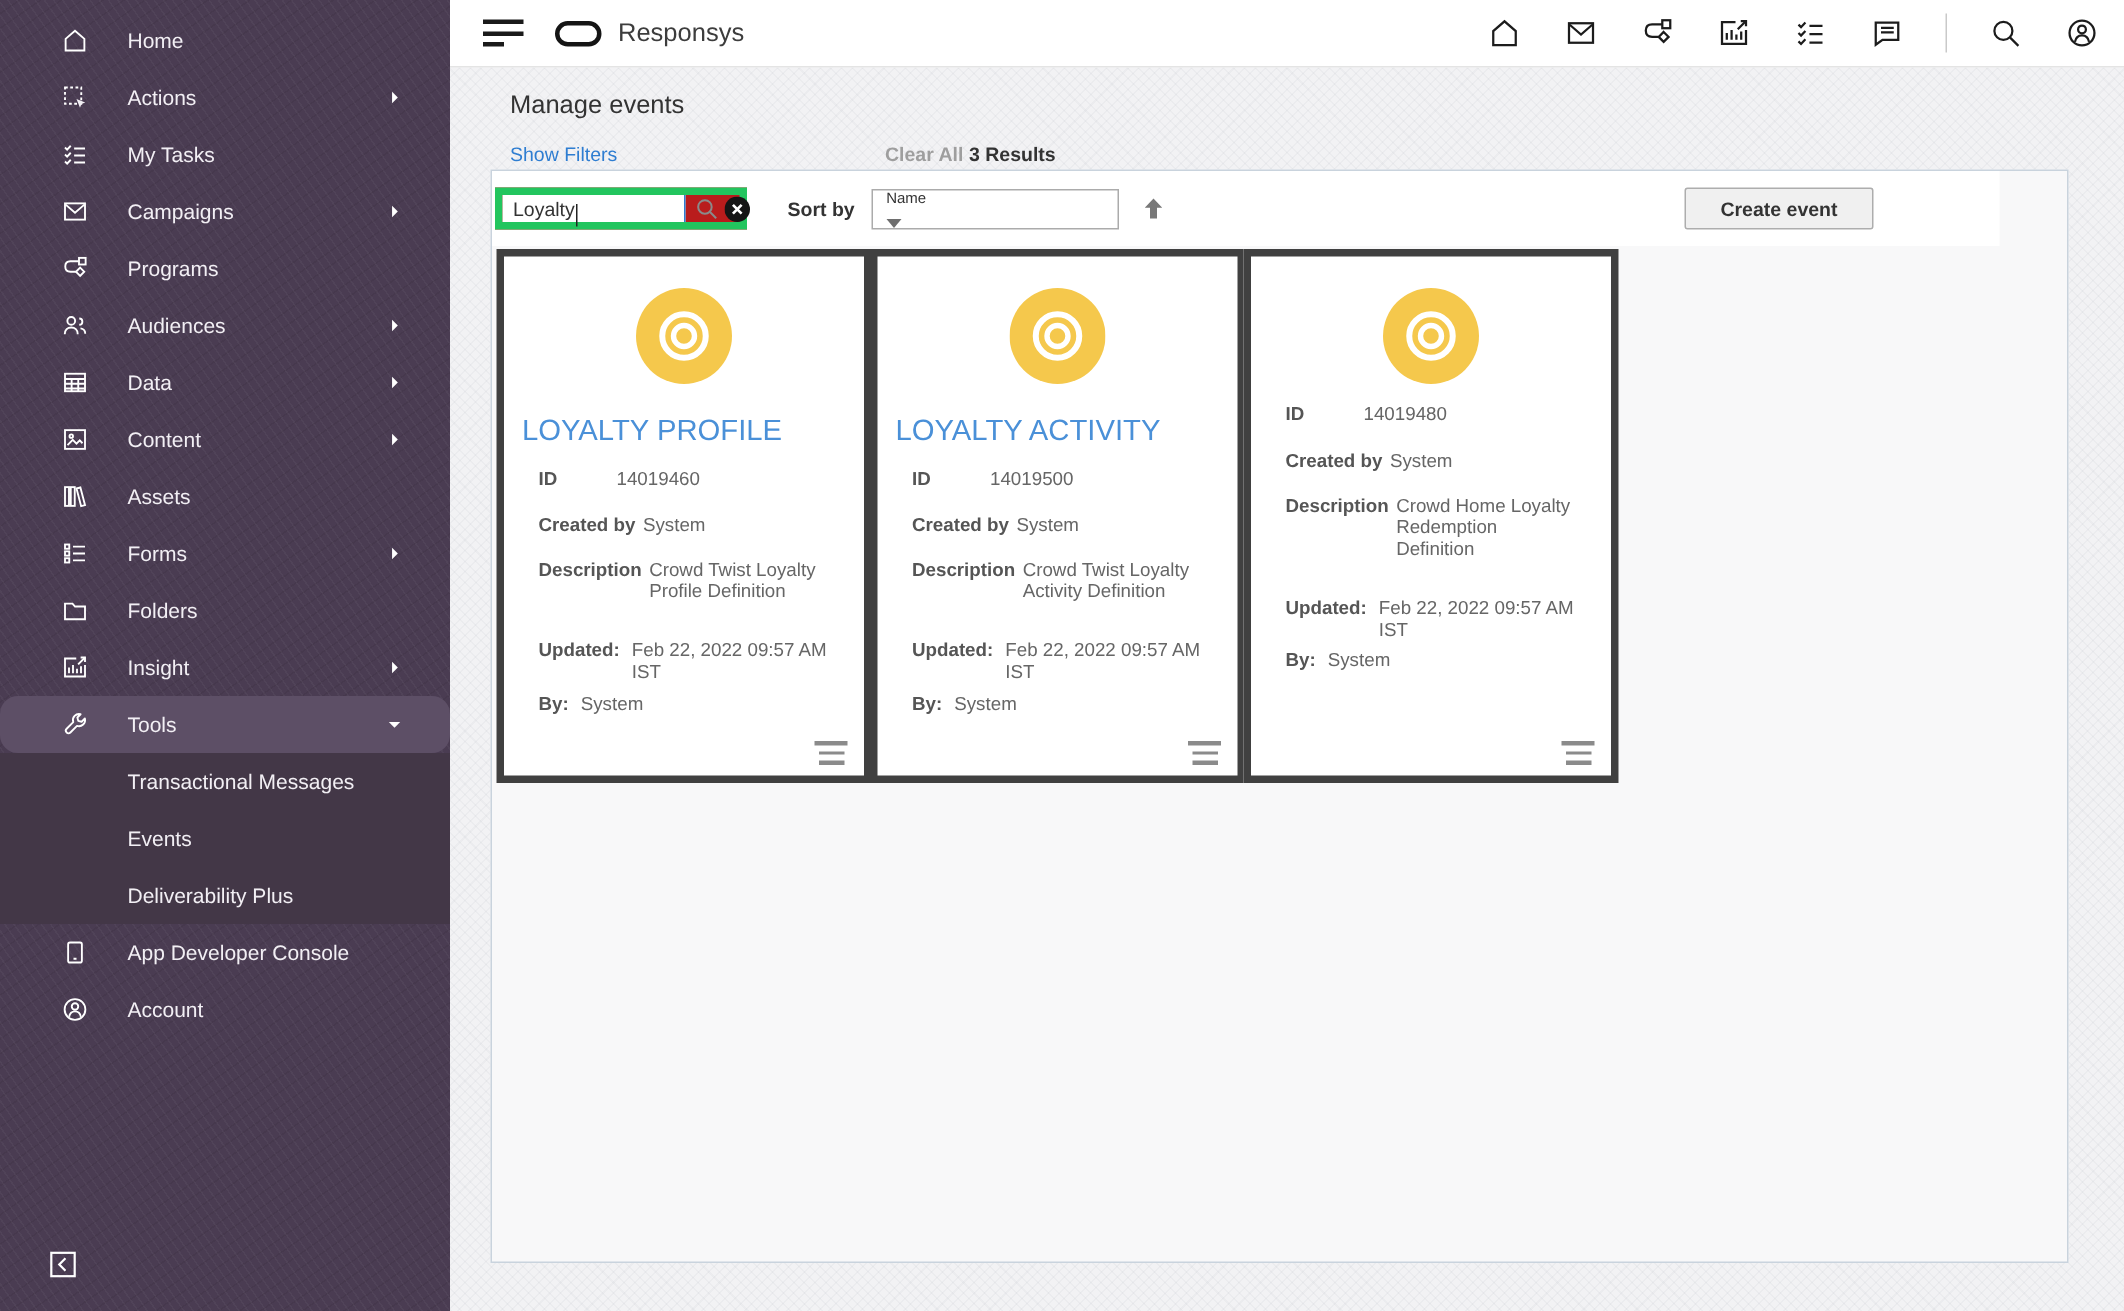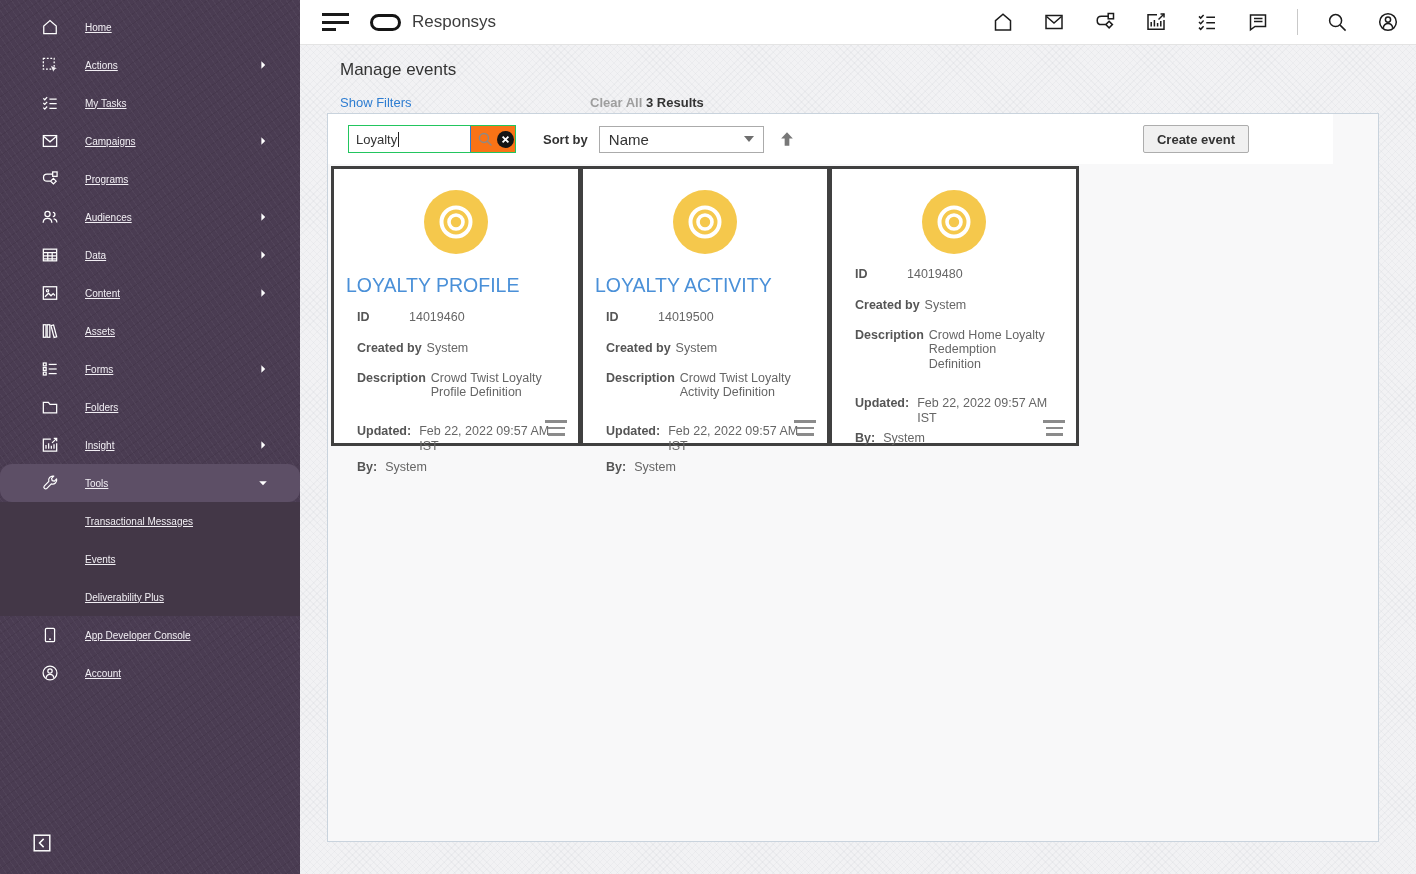--- a/index.html
+++ b/index.html
@@ -9,21 +9,21 @@
 
   
   .sidebar { position:relative; width:300px; flex-shrink:0; height:100%;
     background-color:#4A3C52;
     background-image:
       repeating-linear-gradient(55deg, rgba(255,255,255,0.035) 0 1px, transparent 1px 5px),
       repeating-linear-gradient(-35deg, rgba(0,0,0,0.06) 0 1px, transparent 1px 8px);
     color:#F2EFF4; }
   .nav { padding-top:8px; }
   .nav-item { height:38px; display:flex; align-items:center; padding-left:40px;
-    font-size:10px; cursor:pointer; position:relative;text-decoration:underline; }
+    font-size:14px; cursor:pointer; position:relative; }
   .nav-item.active { background:#5D4F66;border-radius:12px; }
   .nav-item.sub { background:#433747; padding-left:85px; }
   .nav-icon { width:20px; height:20px; display:inline-flex; }
   .nav-icon svg { width:20px; height:20px; stroke:#fff; fill:none; stroke-width:1.5; }
   .nav-label { margin-left:25px; white-space:nowrap; }
   .nav-item.sub .nav-label { margin-left:0; }
   .nav-chevron { margin-left:auto; margin-right:30px; width:14px; height:14px; display:inline-flex; color:#fff; }
   .nav-chevron svg { width:14px; height:14px; }
   .collapse-btn { position:absolute; left:31px; bottom:20px; width:22px; height:22px;
     background:transparent; border:none; cursor:pointer; color:#fff; }
@@ -54,46 +54,46 @@
   .filters-row { position:absolute; top:95px; left:0; width:100%; height:16px; font-size:13px;padding-left:20px; }
   .show-filters { position:absolute; left:40px; color:#2E7DD1; text-decoration:none; cursor:pointer; }
   .clear-all { position:absolute; left:290px; color:#9E9E9E; font-weight:bold; cursor:default; }
   .results { position:absolute; left:346px; color:#333; font-weight:bold; }
 
   .panel { position:absolute; top:113px; left:27px; width:1052px; height:729px;
     border:1px solid #C9D3DD; background:#F8F8F9; }
   .toolbar { height:50px; width:calc(100% - 45px); background:#fff;
     display:flex; align-items:center; }
 
-  .searchbox { margin-left:20px; width:168px; height:28px; border:1px solid #22c55e;
-    background:#f97316; display:flex; align-items:center; position:relative; }
+  .searchbox { margin-left:2px; width:168px; height:28px; border:5px solid #22c55e;
+    background:#b91c1c; display:flex; align-items:center; position:relative; }
   .searchbox input { width:122px; height:100%; border:none; border-right:1px solid #2E7DD1;
     outline:none; font-size:13px; padding:0 7px; color:#333;
     font-family:"Liberation Sans", sans-serif; }
   .caret { position:absolute; left:49px; top:6px; width:1px; height:15px; background:#222; }
   .sicon { margin-left:5px; width:18px; height:18px; display:inline-flex; cursor:pointer; }
   .sicon svg { width:18px; height:18px; stroke:#8a8a8a; fill:none; stroke-width:1.8; }
   .clear-btn { margin-left:3px; width:17px; height:17px; border:none; background:transparent;
     cursor:pointer; padding:0; display:inline-flex; }
 
   .sortby-label { margin-left:27px; font-size:13px; font-weight:bold; color:#333; }
   .dropdown { margin-left:11px; width:165px; height:27px; border:1px solid #ABABAB; background:#fff;
-    display:flex; align-items:center; justify-content:space-between; padding:0 9px;
-    font-size:15px; color:#333; cursor:pointer; }
+    display:flex; justify-content:space-between; padding:0 9px;
+    font-size:10px; color:#333; cursor:pointer;flex-direction:column; }
   .dd-caret { width:0; height:0; border-left:5px solid transparent; border-right:5px solid transparent;
     border-top:6px solid #6e6e6e; }
   .sort-dir { margin-left:13px; width:20px; height:20px; border:none; background:transparent;
     cursor:pointer; padding:0; }
-  .create-btn { margin-left:auto; margin-right:84px; height:28px; padding:0 13px;
+  .create-btn { margin-left:auto; margin-right:84px; height:28px; padding:0 23px;
     background:#F0F0F0; border:1px solid #ADADAD; border-radius:2px;
     font-size:13px; font-weight:bold; color:#333; cursor:pointer;
     font-family:"Liberation Sans", sans-serif; }
 
   .cards { position:absolute; top:52px; left:3px; display:flex; }
-  .card { width:250px; height:280px; background:#fff; border:3px solid #404040;
+  .card { width:250px; height:356px; background:#fff; border:5px solid #404040;
     position:relative; }
   .card + .card { margin-left:-1px; }
   .card-icon { display:block; margin:21px auto 0; width:64px; height:64px; }
   .card-title { margin:20px 12px 0; font-size:19.5px; color:#4A90D8; white-space:nowrap;
     font-weight:400; cursor:pointer; }
   .crow { display:flex; padding:0 12px; font-size:12.5px; color:#666; line-height:1.18; }
   .clabel { font-weight:bold; color:#555; flex-shrink:0;padding-left:11px; }
   .row-id { margin-top:13px; } .row-id .clabel { width:63px; }
   .row-created { margin-top:16px; } .row-created .clabel { margin-right:5px; }
   .row-desc { margin-top:15px; } .row-desc .clabel { margin-right:5px; }

